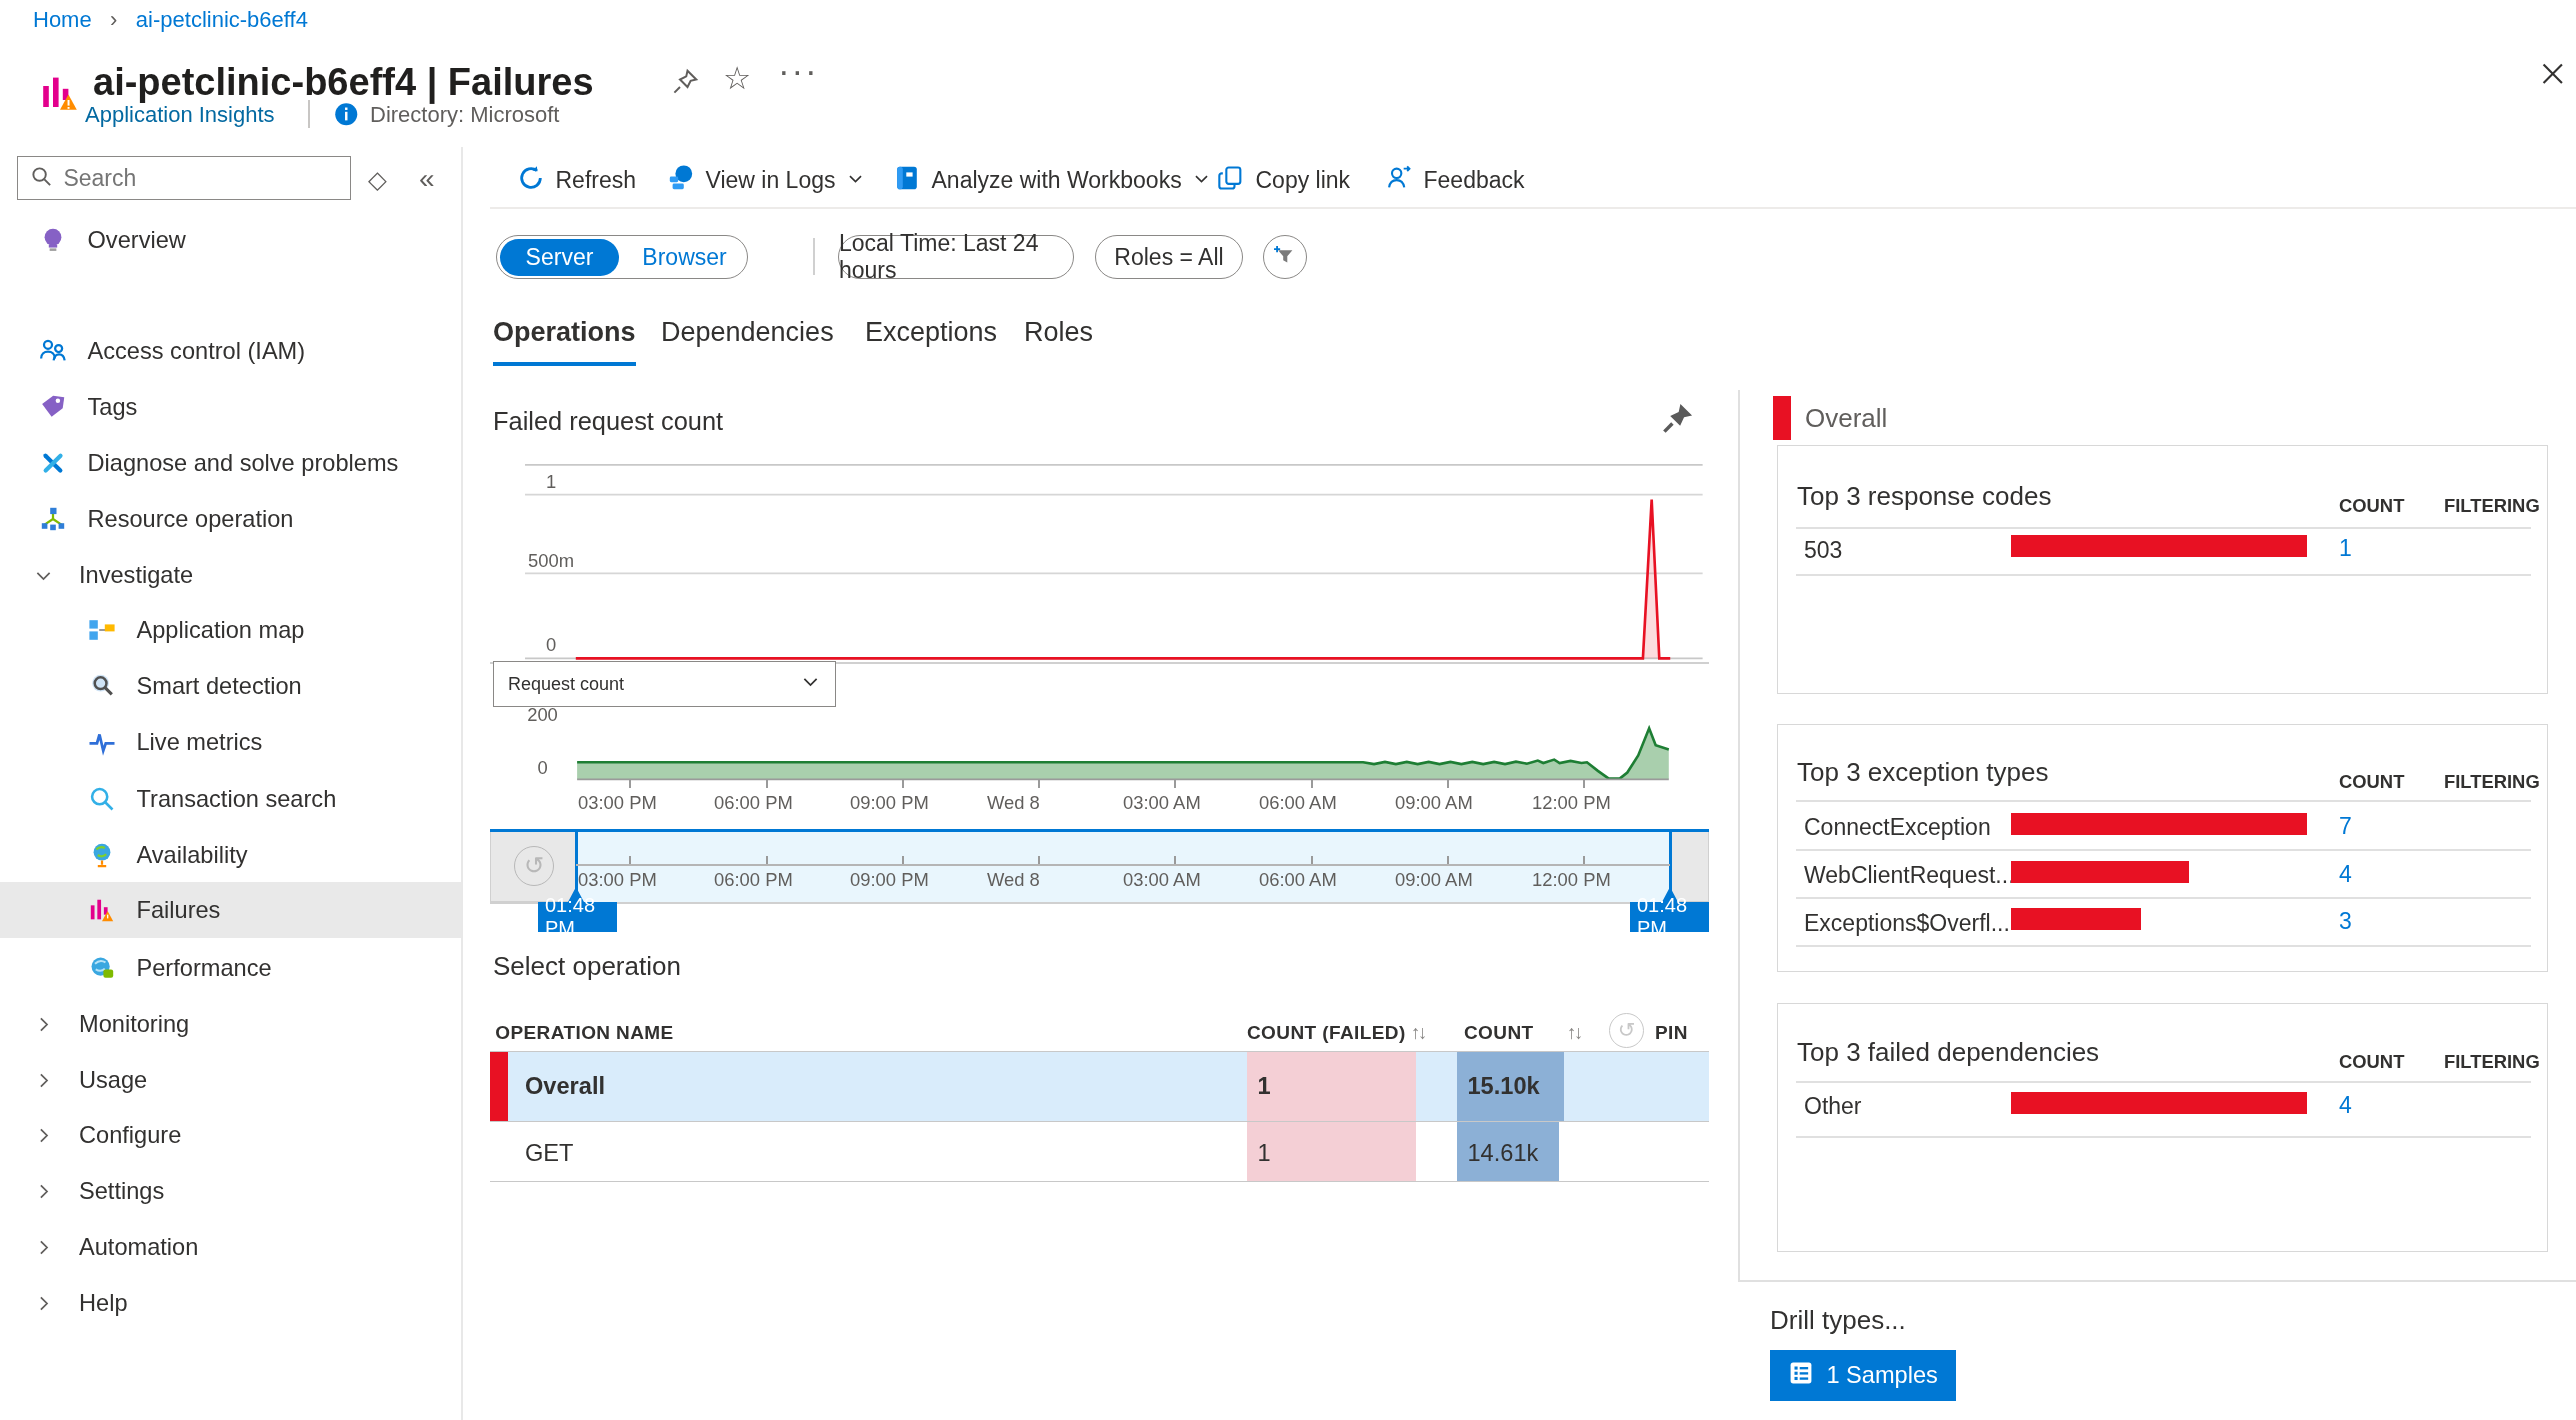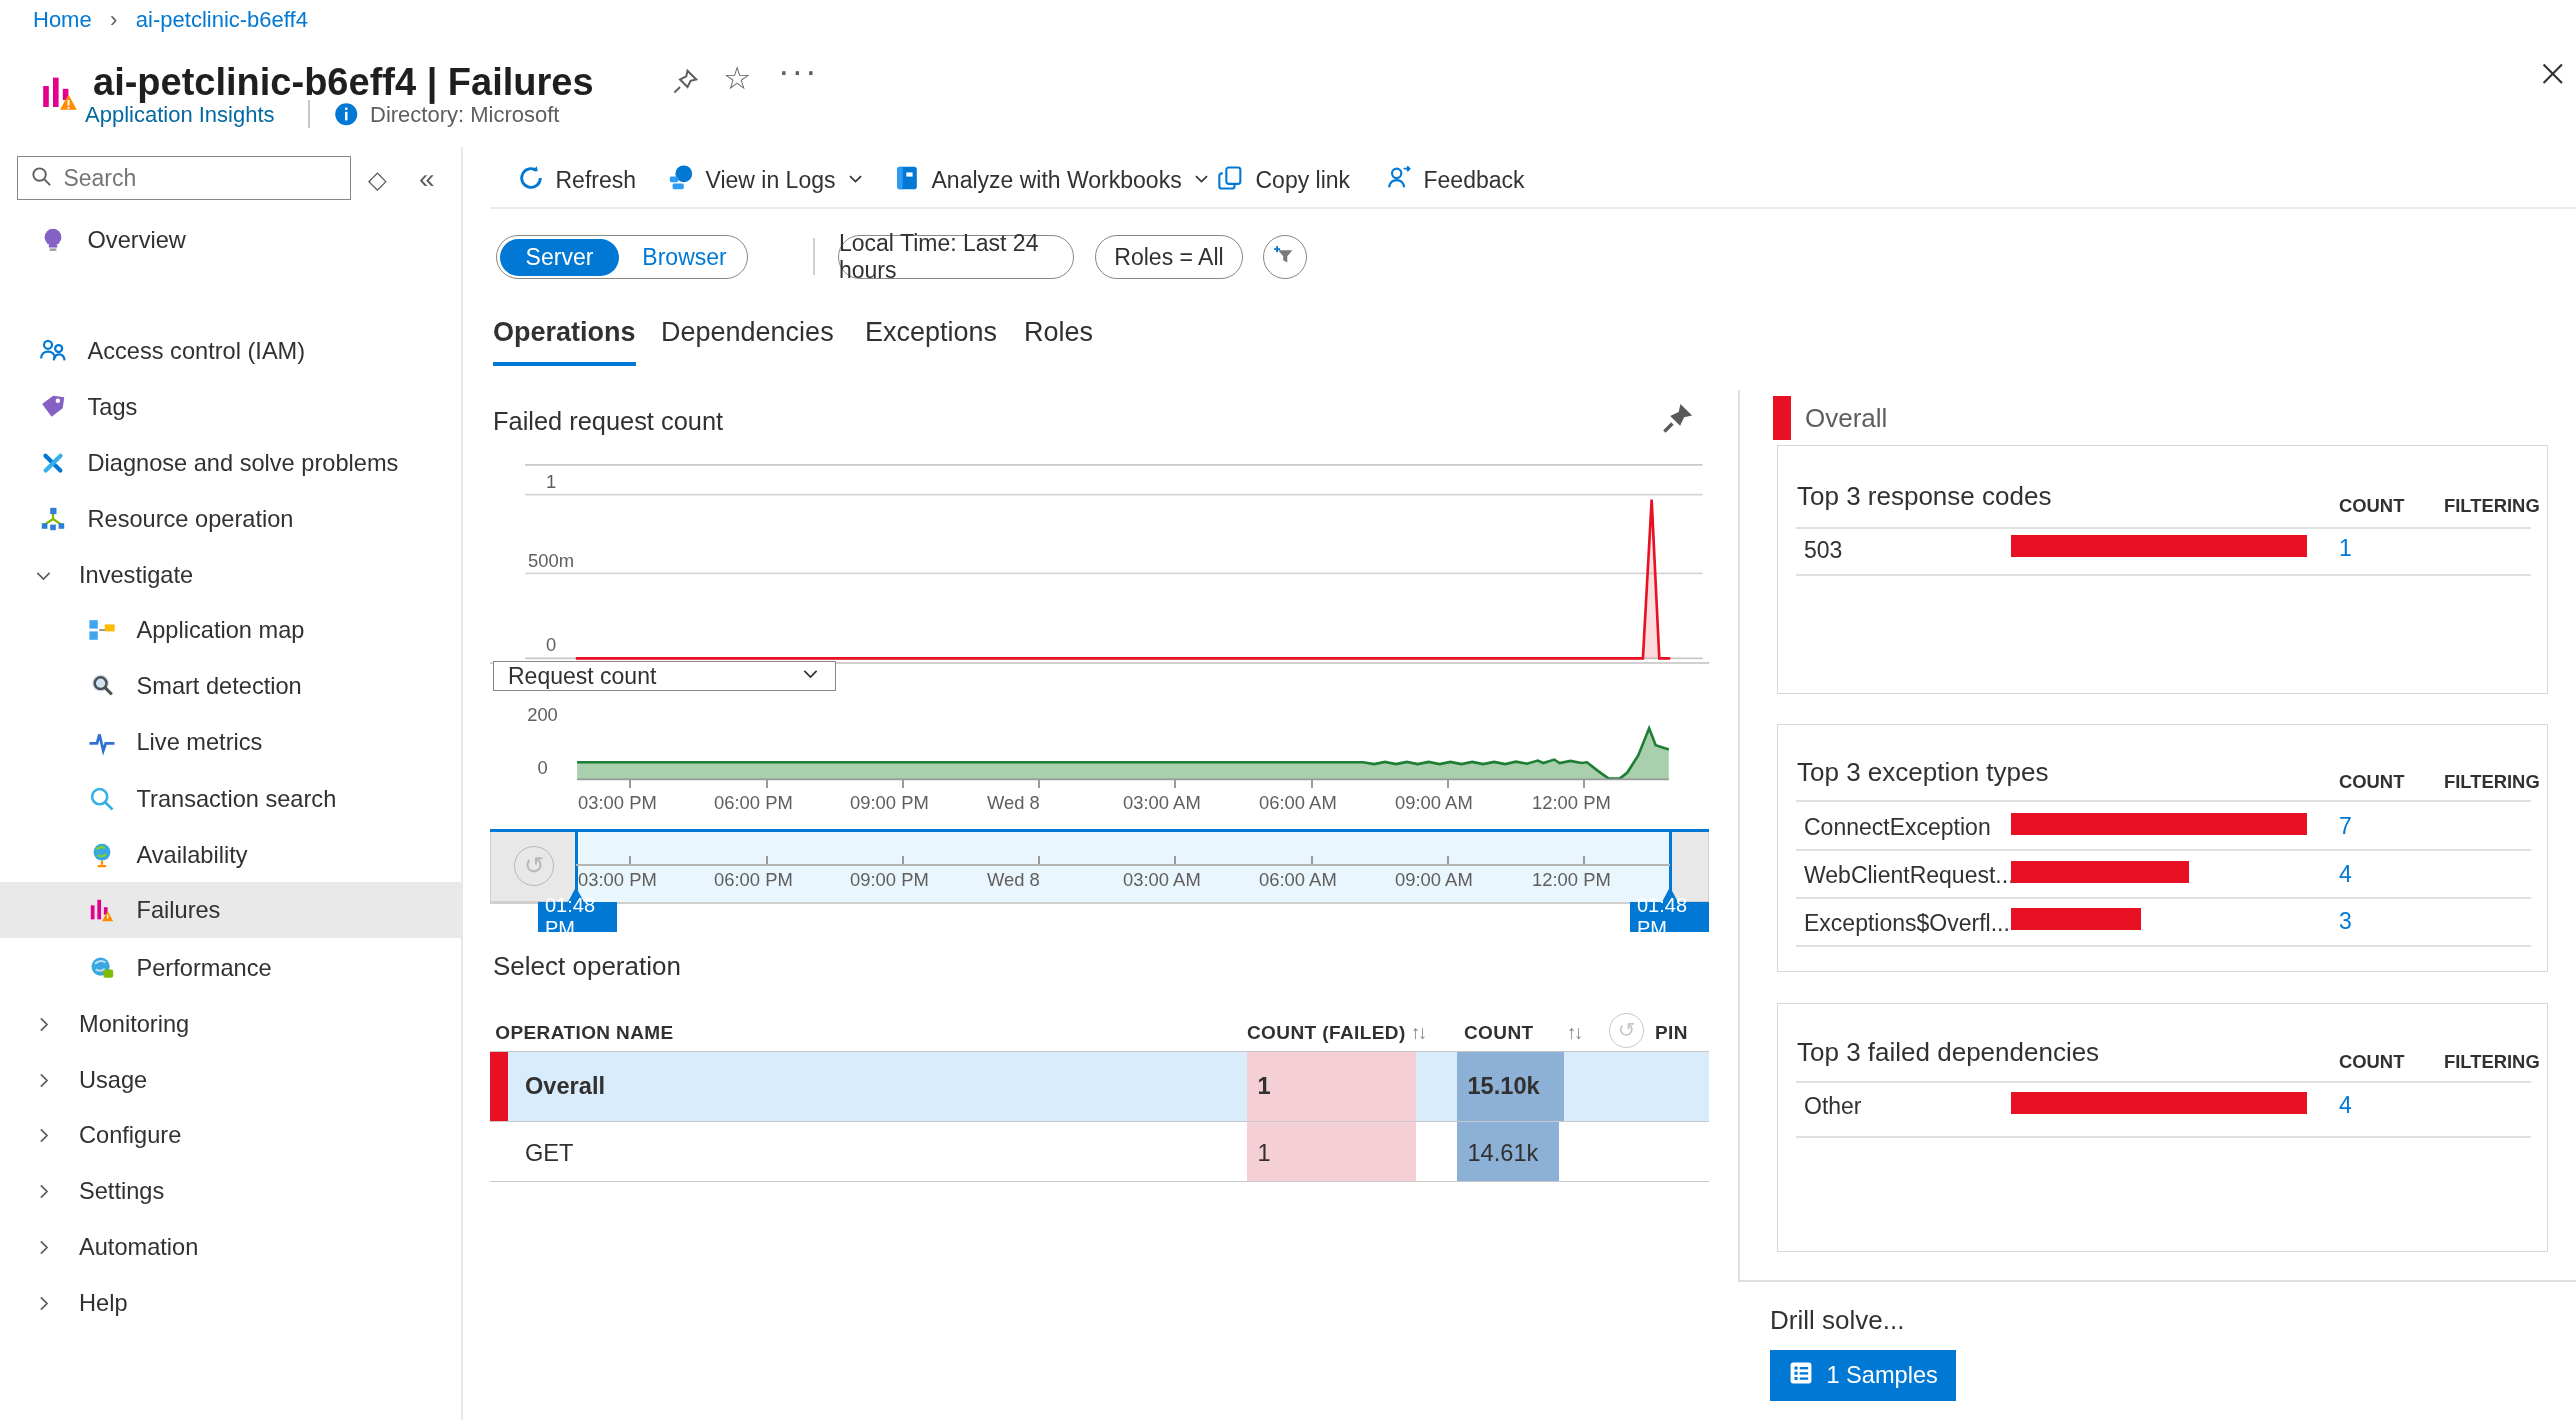--- a/index.html
+++ b/index.html
@@ -358,21 +358,21 @@
       <line x1="40" y1="232" x2="1385" y2="232" stroke="#c8c8c8" stroke-width="2"></line>
       <polygon id="failed-area" points="98,232 98.0,232.0 1316.8,232.0 1326.8,50.6 1335.5,232.0 1348.0,232.0 1348,232" fill="rgba(232,17,35,0.15)"></polygon>
       <polyline id="failed-line" points="98.0,232.0 1316.8,232.0 1326.8,50.6 1335.5,232.0 1348.0,232.0" fill="none" stroke="#e81123" stroke-width="3"></polyline>
     </svg>
     <div class="ylab" style="left:26px;top:15.8px">1</div>
     <div class="ylab" style="left:26px;top:95px">500m</div>
     <div class="ylab" style="left:26px;top:179px">0</div>
   </div>
 
   <div class="abs" style="left:490px;top:662px;width:1219px;height:1.8px;background:#d0d0d0"></div>
-  <div class="abs" style="left:493px;top:661px;width:343px;height:30px;border:1.3px solid #8a8886;background:#fff;display:flex;align-items:center;justify-content:space-between;padding:0 14px;font-size:23px;cursor:pointer">
+  <div class="abs" style="left:493px;top:661px;width:343px;height:46px;border:1.3px solid #8a8886;background:#fff;display:flex;align-items:center;justify-content:space-between;padding:0 14px;font-size:18px;cursor:pointer">
     <span>Request count</span>
     <span><svg width="21" height="21" viewBox="0 0 24 24" fill="none" stroke="#323130" stroke-width="2">
           <polyline points="5,9 12,16 19,9"></polyline>
         </svg></span>
   </div>
 
   <div class="abs" style="left:490px;top:692px;width:1217px;height:131px">
     <svg width="1217" height="131" viewBox="0 0 1390 150">
       <polygon id="request-area" points="98,100 98.0,80.5 998.0,80.5 1010.5,82.5 1023.0,80.1 1035.5,82.5 1048.0,80.1 1060.5,82.5 1073.0,80.1 1085.5,82.5 1098.0,80.1 1110.5,82.5 1123.0,80.1 1135.5,82.5 1148.0,80.1 1160.5,82.5 1173.0,79.7 1185.5,82.1 1198.0,78.5 1204.3,81.3 1216.8,77.4 1223.0,81.3 1235.5,78.9 1248.0,81.3 1254.3,80.5 1266.8,90.3 1279.3,99.2 1291.8,99.2 1300.5,92.2 1313.0,72.7 1325.5,41.5 1333.0,61.0 1348.0,65.7 1348,100" fill="#a9cfad"></polygon>
       <polyline id="request-line" points="98.0,80.5 998.0,80.5 1010.5,82.5 1023.0,80.1 1035.5,82.5 1048.0,80.1 1060.5,82.5 1073.0,80.1 1085.5,82.5 1098.0,80.1 1110.5,82.5 1123.0,80.1 1135.5,82.5 1148.0,80.1 1160.5,82.5 1173.0,79.7 1185.5,82.1 1198.0,78.5 1204.3,81.3 1216.8,77.4 1223.0,81.3 1235.5,78.9 1248.0,81.3 1254.3,80.5 1266.8,90.3 1279.3,99.2 1291.8,99.2 1300.5,92.2 1313.0,72.7 1325.5,41.5 1333.0,61.0 1348.0,65.7" fill="none" stroke="#1e7e34" stroke-width="3"></polyline>
@@ -507,21 +507,21 @@
     <span class="colhdr" style="left:561px;top:47px">COUNT</span>
     <span class="colhdr" style="left:666px;top:47px">FILTERING</span>
     <div class="carddiv" style="top:77px"></div>
     <span class="abs cardrow-label" style="left:26px;top:89px">Other</span>
     <div class="redbar" style="left: 233px; top: 88px; width: 296px;"></div>
     <span class="cnt" style="left:561px;top:88px">4</span>
     <div class="carddiv" style="top:132px"></div>
   </div>
 
   <div class="abs" style="left:1738px;top:1280px;width:838px;height:1.8px;background:#e0e0e0"></div>
-  <div class="abs" style="left:1770px;top:1305px;font-size:26px;color:#323130">Drill solve...</div>
+  <div class="abs" style="left:1770px;top:1305px;font-size:26px;color:#323130">Drill types...</div>
   <div class="abs" style="left:1770px;top:1350px;width:186px;height:51px;background:#0078d4;color:#fff;display:flex;align-items:center;justify-content:center;gap:12.3px;font-size:23.6px;cursor:pointer">
     <span><svg width="26" height="26" viewBox="0 0 20 20">
           <rect x="2" y="2" width="16" height="16" rx="2" fill="#fff"></rect>
           <rect x="5" y="5" width="2.4" height="2.4" fill="#0078d4"></rect>
           <rect x="9" y="5.4" width="6.5" height="1.8" fill="#0078d4"></rect>
           <rect x="5" y="9" width="2.4" height="2.4" fill="#0078d4"></rect>
           <rect x="9" y="9.4" width="6.5" height="1.8" fill="#0078d4"></rect>
           <rect x="5" y="13" width="2.4" height="2.4" fill="#0078d4"></rect>
           <rect x="9" y="13.4" width="6.5" height="1.8" fill="#0078d4"></rect>
         </svg></span>

